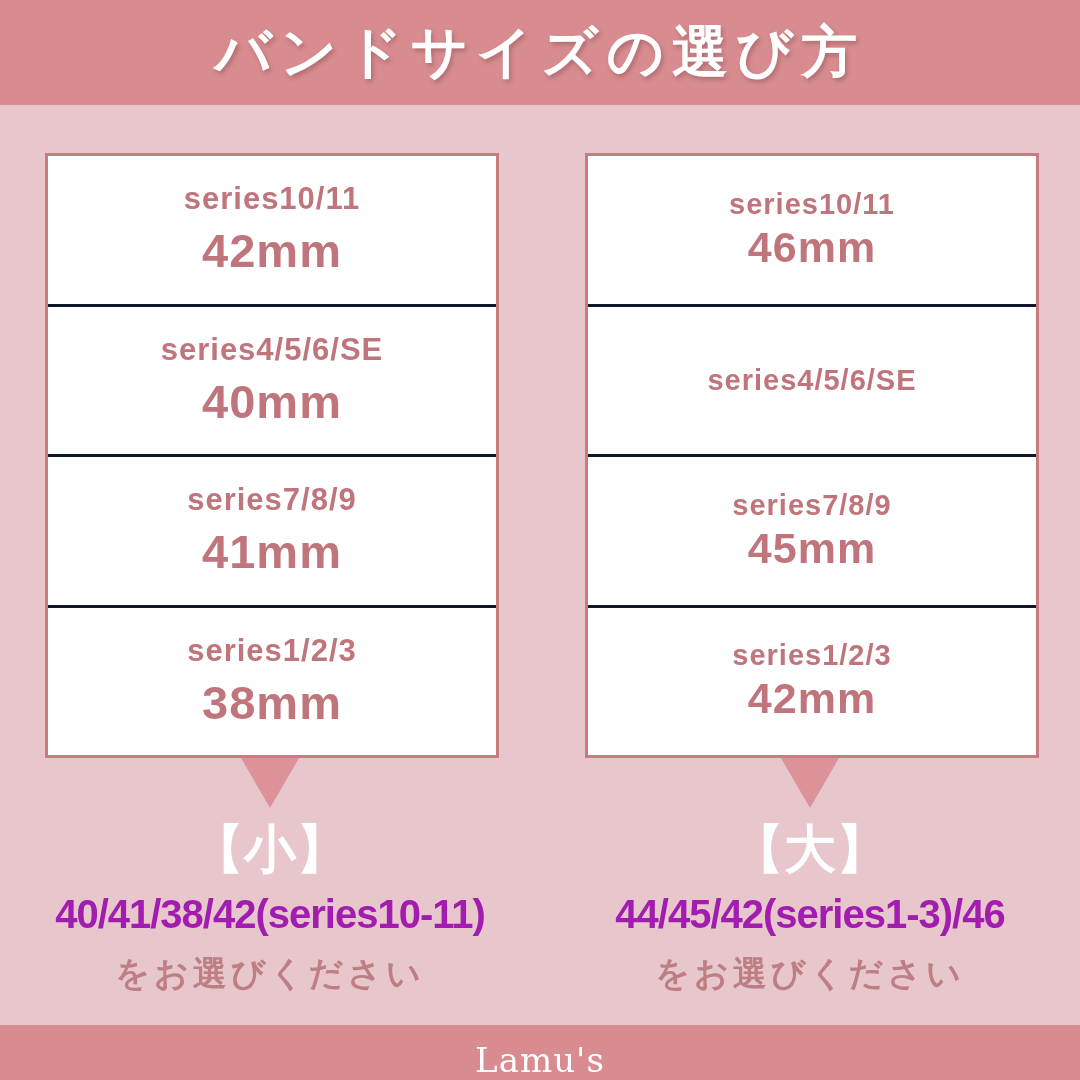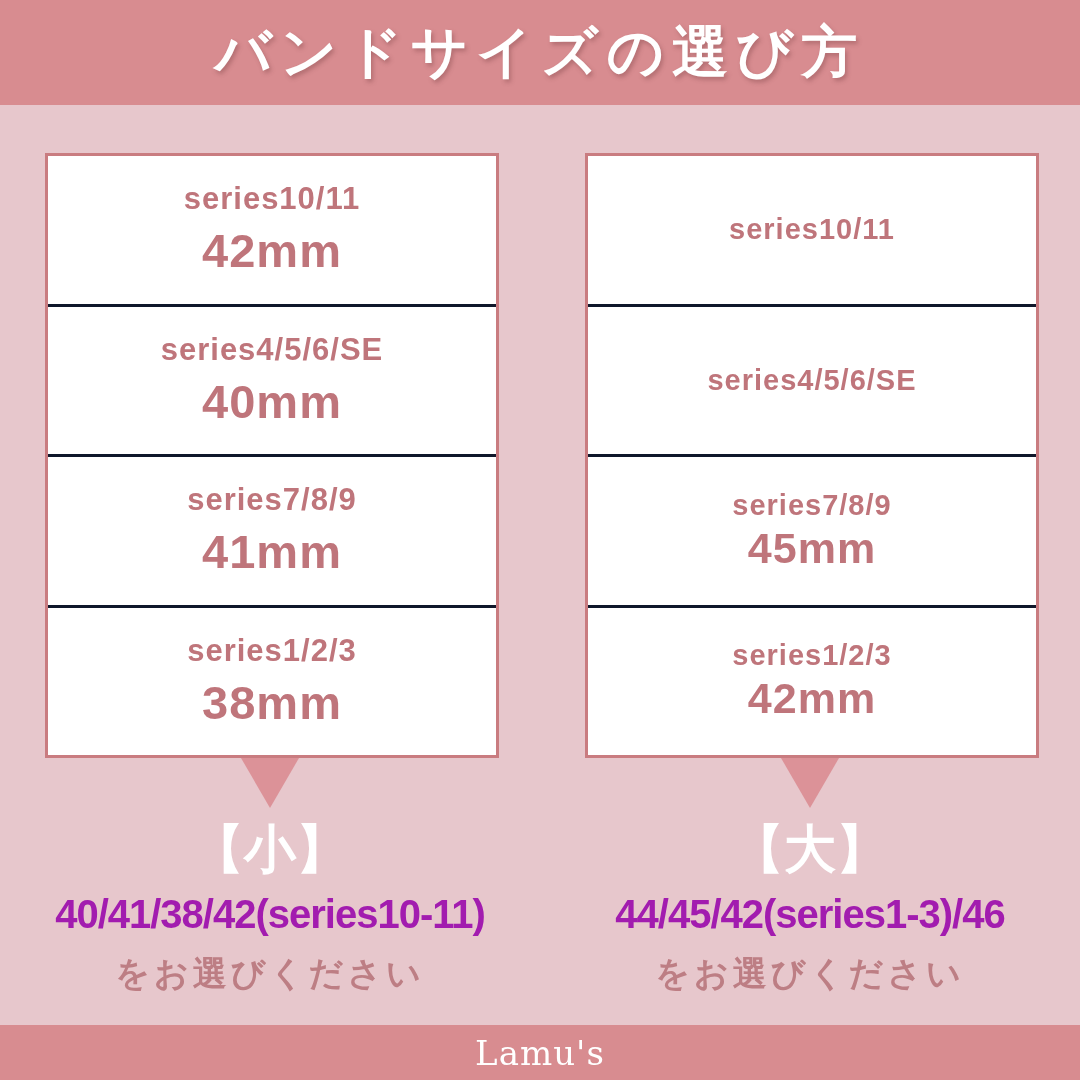--- a/index.html
+++ b/index.html
@@ -82,21 +82,21 @@
     letter-spacing:-1px;white-space:nowrap;margin-top:12px;
   }
   .choose-line{
     color:#bd7e84;font-weight:bold;font-size:34px;
     letter-spacing:4px;margin-top:14px;
   }
   
   .footer-banner{
     position:absolute;left:0;top:1025px;width:1080px;height:55px;
     background:#d88c90;
-    display:flex;align-items:center;justify-content:center;
+    display:flex;align-items:flex-end;justify-content:center;
   }
   .brand-logo{
     color:#ffffff;
     font-family:"DejaVu Serif","Liberation Serif",serif;
     font-size:34px;
     letter-spacing:1px;
   }
 </style>
 </head>
 <body>
@@ -121,20 +121,21 @@
         <div class="cell-size">41mm</div>
       </div>
       <div class="cell">
         <div class="cell-label">series1/2/3</div>
         <div class="cell-size">38mm</div>
       </div>
     </div>
   <div class="col-boxes right">
       <div class="cell">
         <div class="cell-label">series10/11</div>
+        <div class="cell-size">46mm</div>
       </div>
       <div class="cell">
         <div class="cell-label">series4/5/6/SE</div>
       </div>
       <div class="cell">
         <div class="cell-label">series7/8/9</div>
         <div class="cell-size">45mm</div>
       </div>
       <div class="cell">
         <div class="cell-label">series1/2/3</div>

